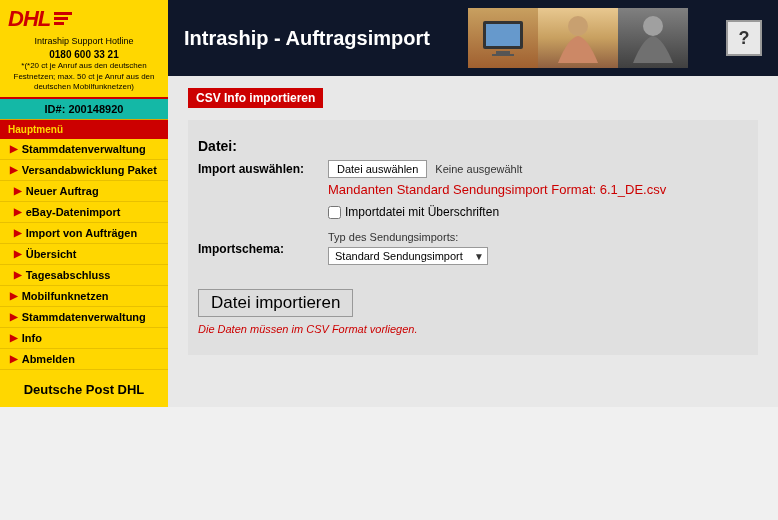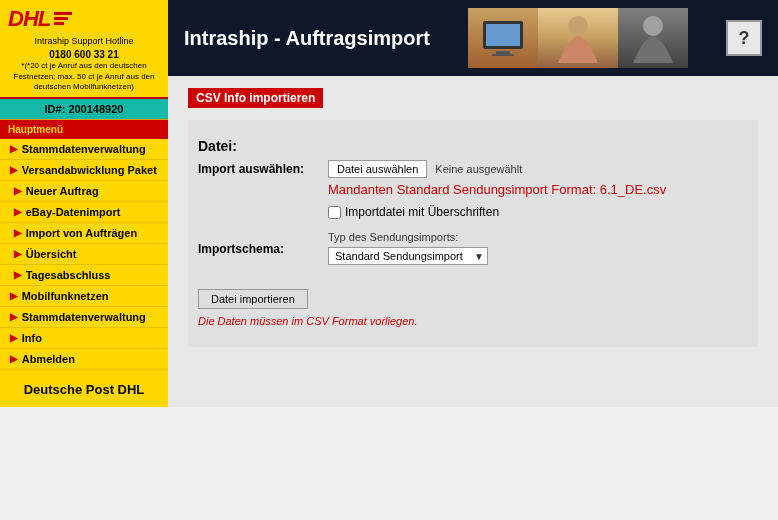--- a/index.html
+++ b/index.html
@@ -49,21 +49,21 @@
     .btn-datei { background: #ffffff; border: 1px solid #999; padding: 2px 8px; font-size: 11px; cursor: pointer; }
     .keine-text { font-size: 11px; color: #333; }
 
     .mandanten-text { margin-left: 140px; font-size: 13px; color: #cc0000; margin-bottom: 4px; }
     .typ-label { font-size: 11px; color: #333; }
     .select-wrapper { position: relative; display: inline-flex; align-items: center; }
     .import-select { background: #fff; border: 1px solid #999; padding: 2px 20px 2px 6px; font-size: 11px; appearance: none; -webkit-appearance: none; cursor: pointer; min-width: 160px; }
     .select-arrow { position: absolute; right: 4px; pointer-events: none; font-size: 10px; color: #333; }
 
     .bottom-section { padding: 20px 10px 10px 10px; }
-    .btn-importieren { background: #ddd; border: 1px solid #999; padding: 3px 12px; font-size: 11px; cursor: pointer; display: block; margin-bottom: 6px; }
+    .btn-importieren { background: #ddd; border: 1px solid #999; padding: 3px 12px; font-size: 17px; cursor: pointer; display: block; margin-bottom: 6px; }
     .hinweis-text { font-size: 11px; color: #333; }
     .hinweis-text span { color: #cc0000; font-style: italic; }
 
     
     .header-img-sim { width: 220px; height: 60px; display: flex; align-items: stretch; overflow: hidden; }
     .img-block1 { width: 70px; background: linear-gradient(180deg, #c8a060 0%, #a06030 100%); display: flex; align-items: center; justify-content: center; }
     .img-block2 { width: 80px; background: linear-gradient(180deg, #e8c890 0%, #c8a060 50%, #906040 100%); }
     .img-block3 { width: 70px; background: linear-gradient(180deg, #808080 0%, #404040 100%); }
   </style>
 </head>

